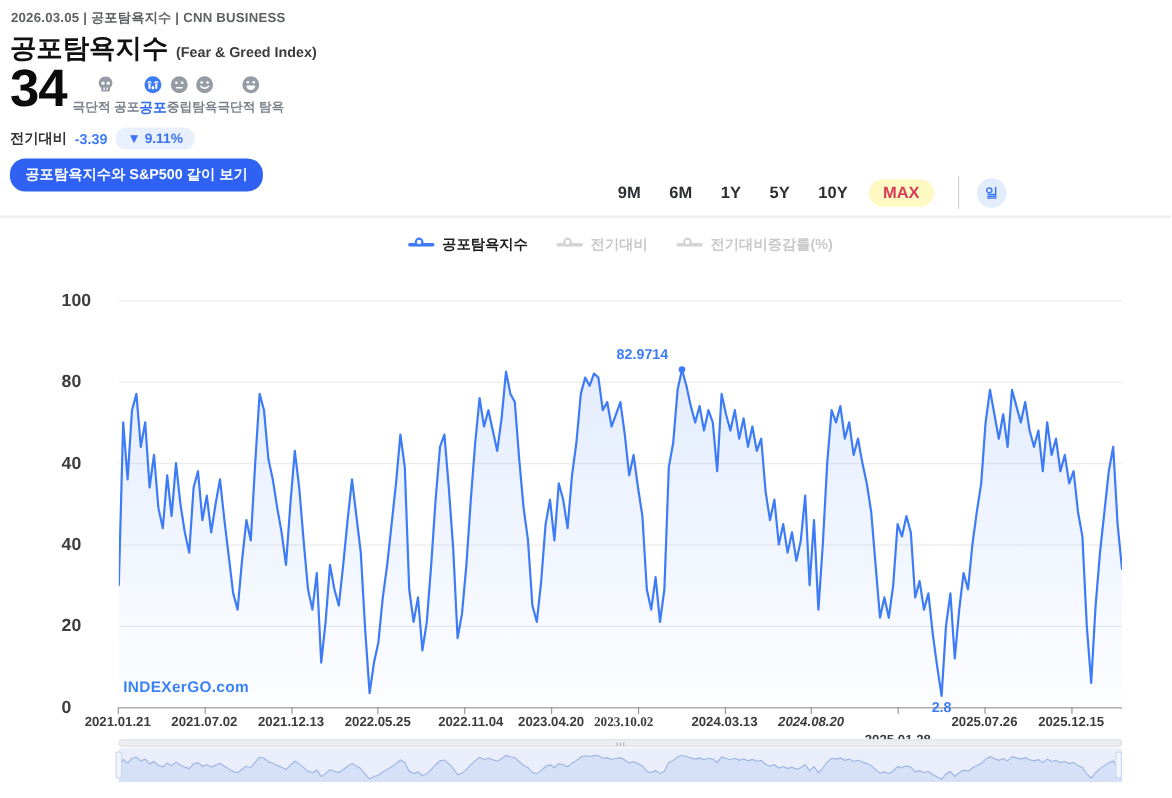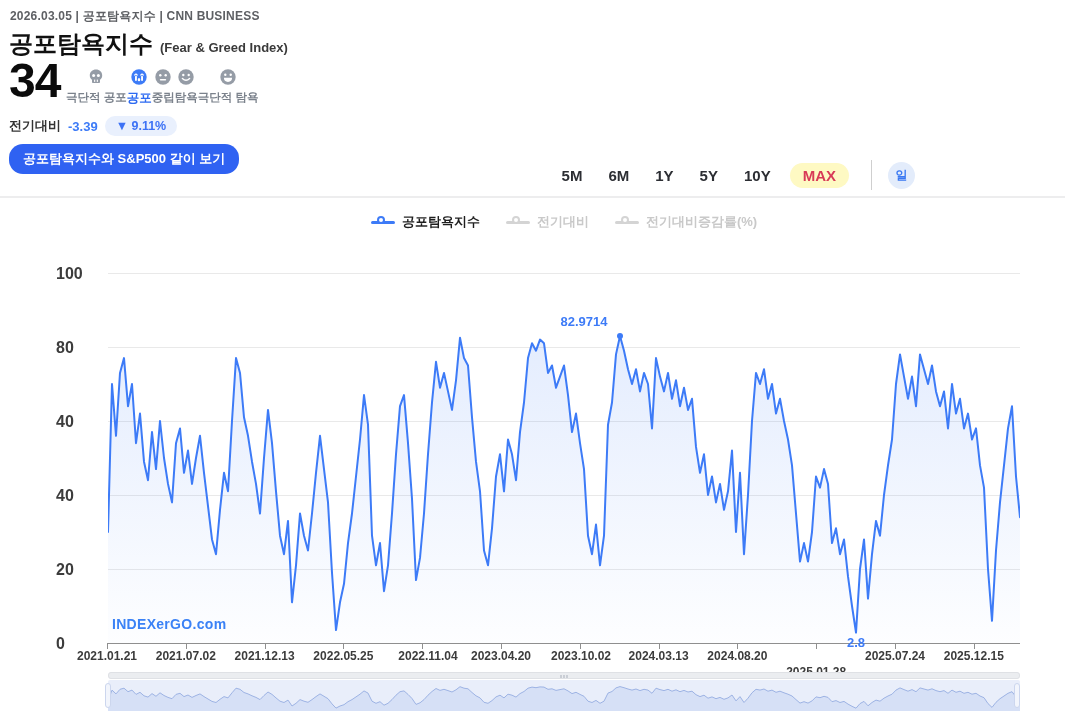--- a/index.html
+++ b/index.html
@@ -130,21 +130,21 @@
 
   <div class="change-row">
     <span class="change-label">전기대비</span>
     <span class="change-value">-3.39</span>
     <span class="change-badge">▼ 9.11%</span>
   </div>
 
   <button class="compare-btn">공포탐욕지수와 S&amp;P500 같이 보기</button>
 
   <div class="range-row">
-    <span class="range-opt">5M</span>
+    <span class="range-opt">9M</span>
     <span class="range-opt">6M</span>
     <span class="range-opt">1Y</span>
     <span class="range-opt">5Y</span>
     <span class="range-opt">10Y</span>
     <span class="range-opt active">MAX</span>
     <span class="range-divider"></span>
     <button class="interval-btn">일</button>
   </div>
 
   <div class="section-divider"></div>
@@ -194,29 +194,29 @@
       <div class="xtick" style="left: 185.8px;">2021.07.02</div>
       <div class="xtickmark" style="left: 264.6px;"></div>
       <div class="xtick" style="left: 264.6px;">2021.12.13</div>
       <div class="xtickmark" style="left: 343.4px;"></div>
       <div class="xtick" style="left: 343.4px;">2022.05.25</div>
       <div class="xtickmark" style="left: 422.2px;"></div>
       <div class="xtick" style="left: 428px;">2022.11.04</div>
       <div class="xtickmark" style="left: 501px;"></div>
       <div class="xtick" style="left: 501px;">2023.04.20</div>
       <div class="xtickmark" style="left: 579.8px;"></div>
-      <div class="xtick" style="left: 581px;">2023.10.02</div>
+      <div class="xtick" style="left: 567px; font-family: Liberation Serif, serif;">2023.10.02</div>
       <div class="xtickmark" style="left: 658.6px;"></div>
       <div class="xtick" style="left: 658.6px;">2024.03.13</div>
       <div class="xtickmark" style="left: 737.4px;"></div>
-      <div class="xtick" style="left: 737.4px;">2024.08.20</div>
+      <div class="xtick" style="left: 737.4px; font-style: italic;">2024.08.20</div>
       <div class="xtickmark" style="left: 816.2px;"></div>
       <div class="xtick" style="left: 816.2px; margin-top: 16px;">2025.01.28</div>
       <div class="xtickmark" style="left: 895px;"></div>
-      <div class="xtick" style="left: 895px;">2025.07.24</div>
+      <div class="xtick" style="left: 895px;">2025.07.26</div>
       <div class="xtickmark" style="left: 973.8px;"></div>
       <div class="xtick" style="left: 973.8px;">2025.12.15</div>
     </div>
 
   <svg class="chart-svg" width="912" height="371">
     <defs>
       <linearGradient id="areaGrad" x1="0" y1="0" x2="0" y2="1">
         <stop offset="0" stop-color="#3d7bf7" stop-opacity="0.14"></stop>
         <stop offset="1" stop-color="#3d7bf7" stop-opacity="0.01"></stop>
       </linearGradient>

